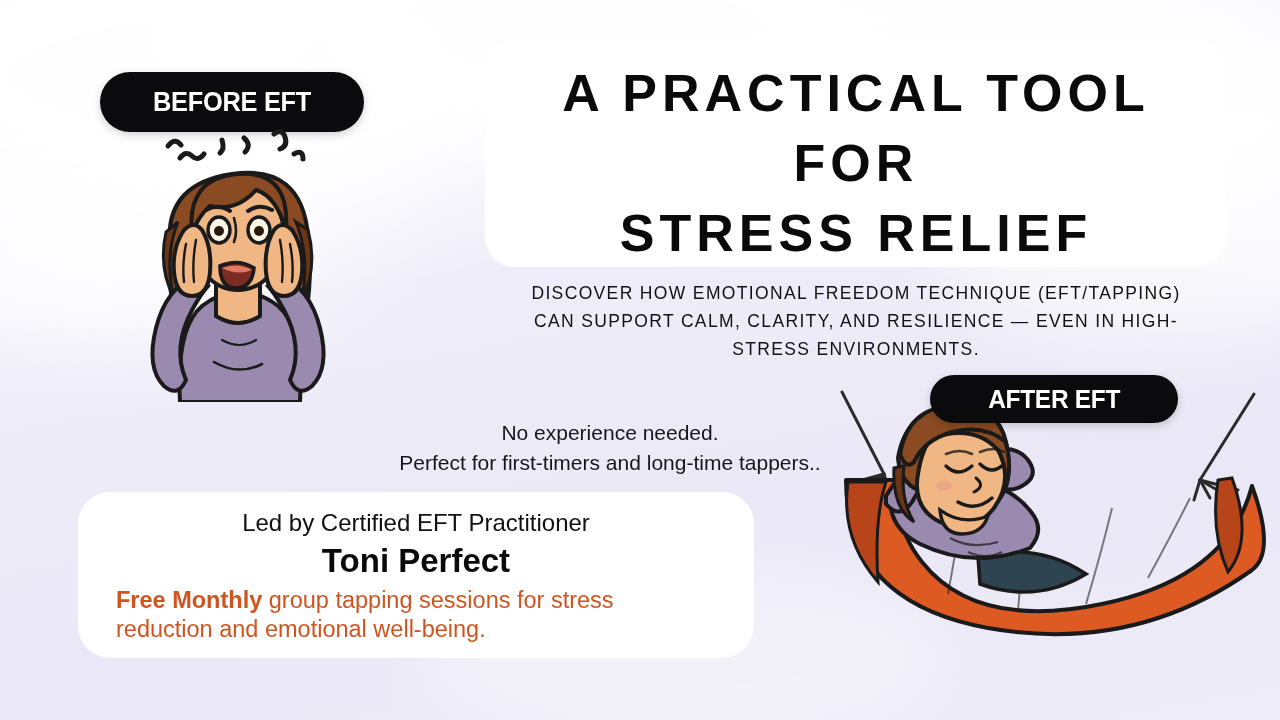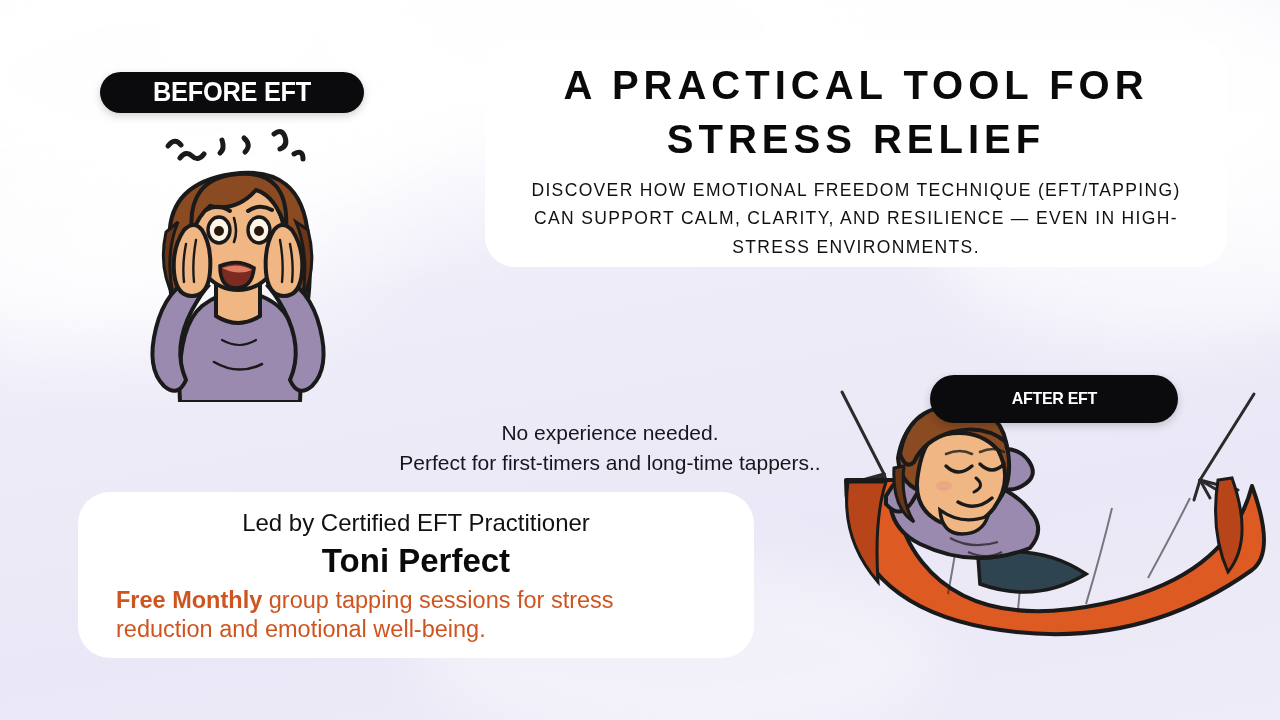--- a/index.html
+++ b/index.html
@@ -47,46 +47,46 @@
     display: flex;
     align-items: center;
     justify-content: center;
     color: #ffffff;
     font-weight: bold;
     letter-spacing: -0.3px;
     box-shadow: 0 3px 8px rgba(0,0,0,0.18);
   }
   #badge-before {
     left: 100px; top: 72px;
-    width: 264px; height: 41px;
+    width: 264px; height: 60px;
     font-size: 27px;
   }
   #badge-after {
     left: 930px; top: 375px;
     width: 248px; height: 48px;
-    font-size: 17px;
+    font-size: 26px;
     z-index: 6;
   }
   .badge span { transform: scaleX(0.94); display: inline-block; }
 
   
   #headline-card {
     position: absolute;
     left: 485px; top: 40px;
     width: 742px; height: 227px;
     background: #ffffff;
     border-radius: 30px;
     padding: 18px 22px 14px 22px;
     display: flex;
     flex-direction: column;
     align-items: center;
     justify-content: flex-start;
   }
   #headline-title {
-    font-size: 40px;
+    font-size: 52px;
     font-weight: bold;
     color: #0a0a0a;
     letter-spacing: 5px;
     line-height: 1.35;
     text-align: center;
     white-space: pre-line;
   }
   #headline-sub {
     margin-top: 10px;
     font-size: 17.5px;

